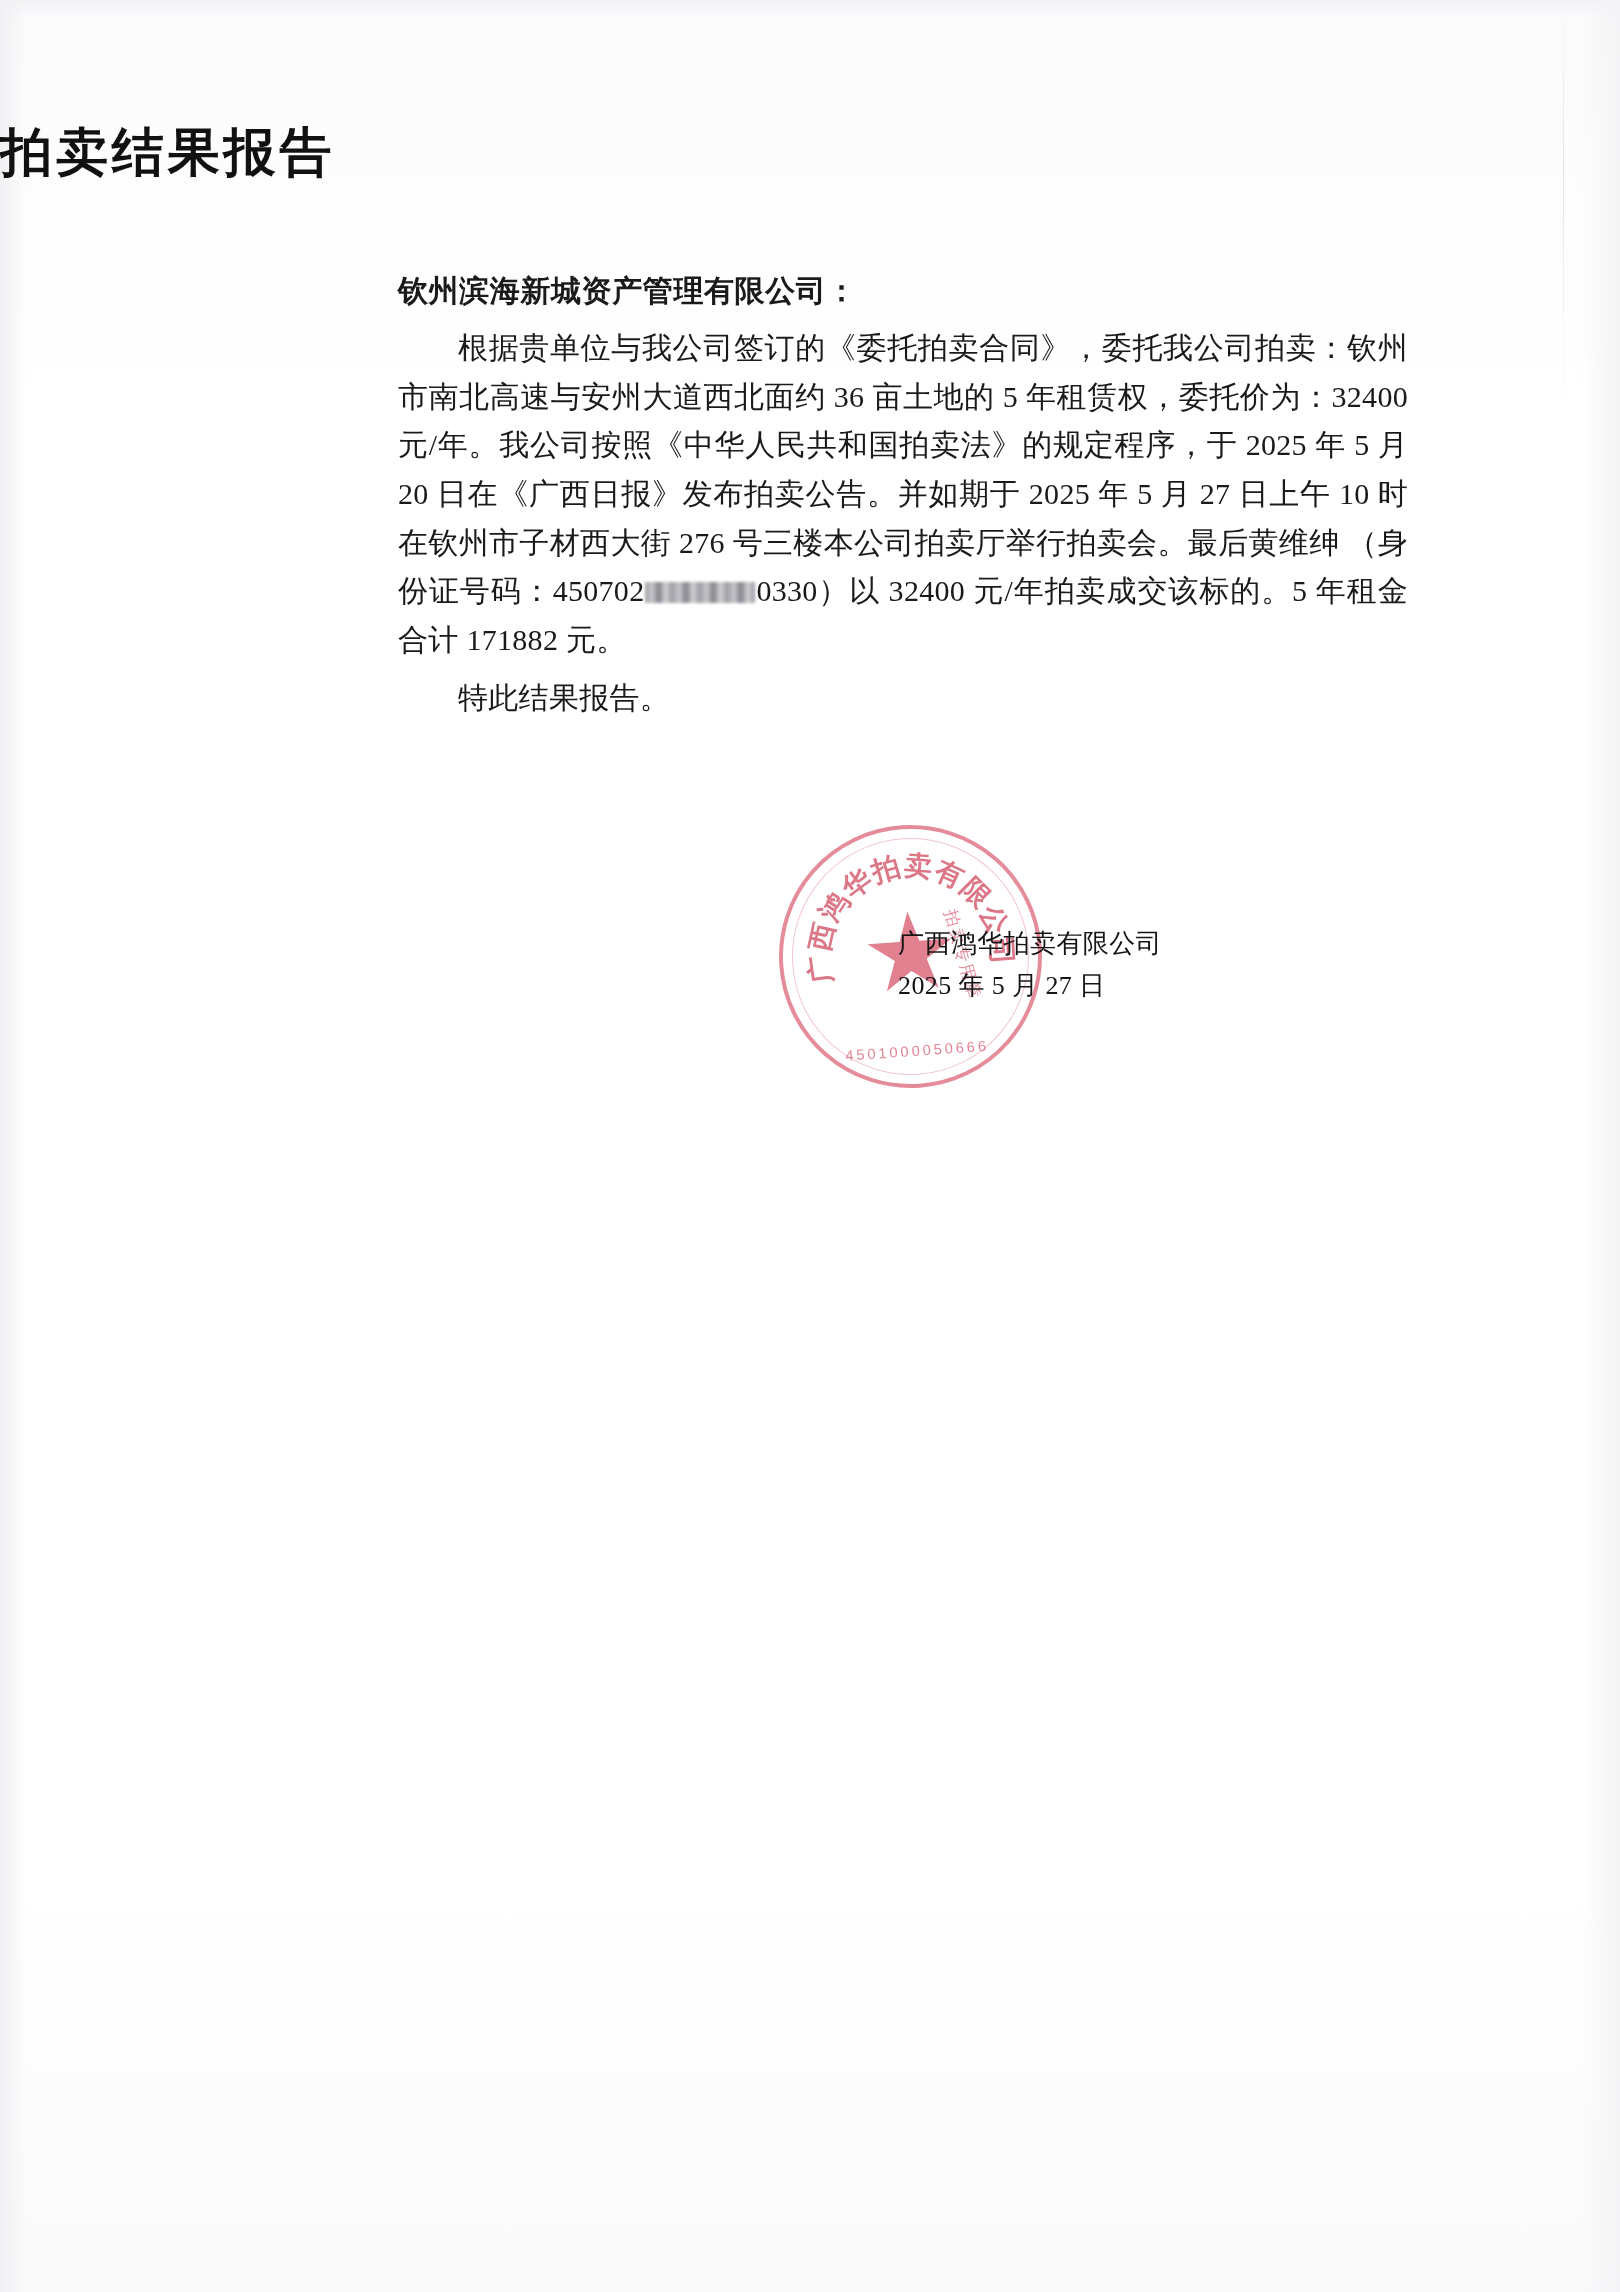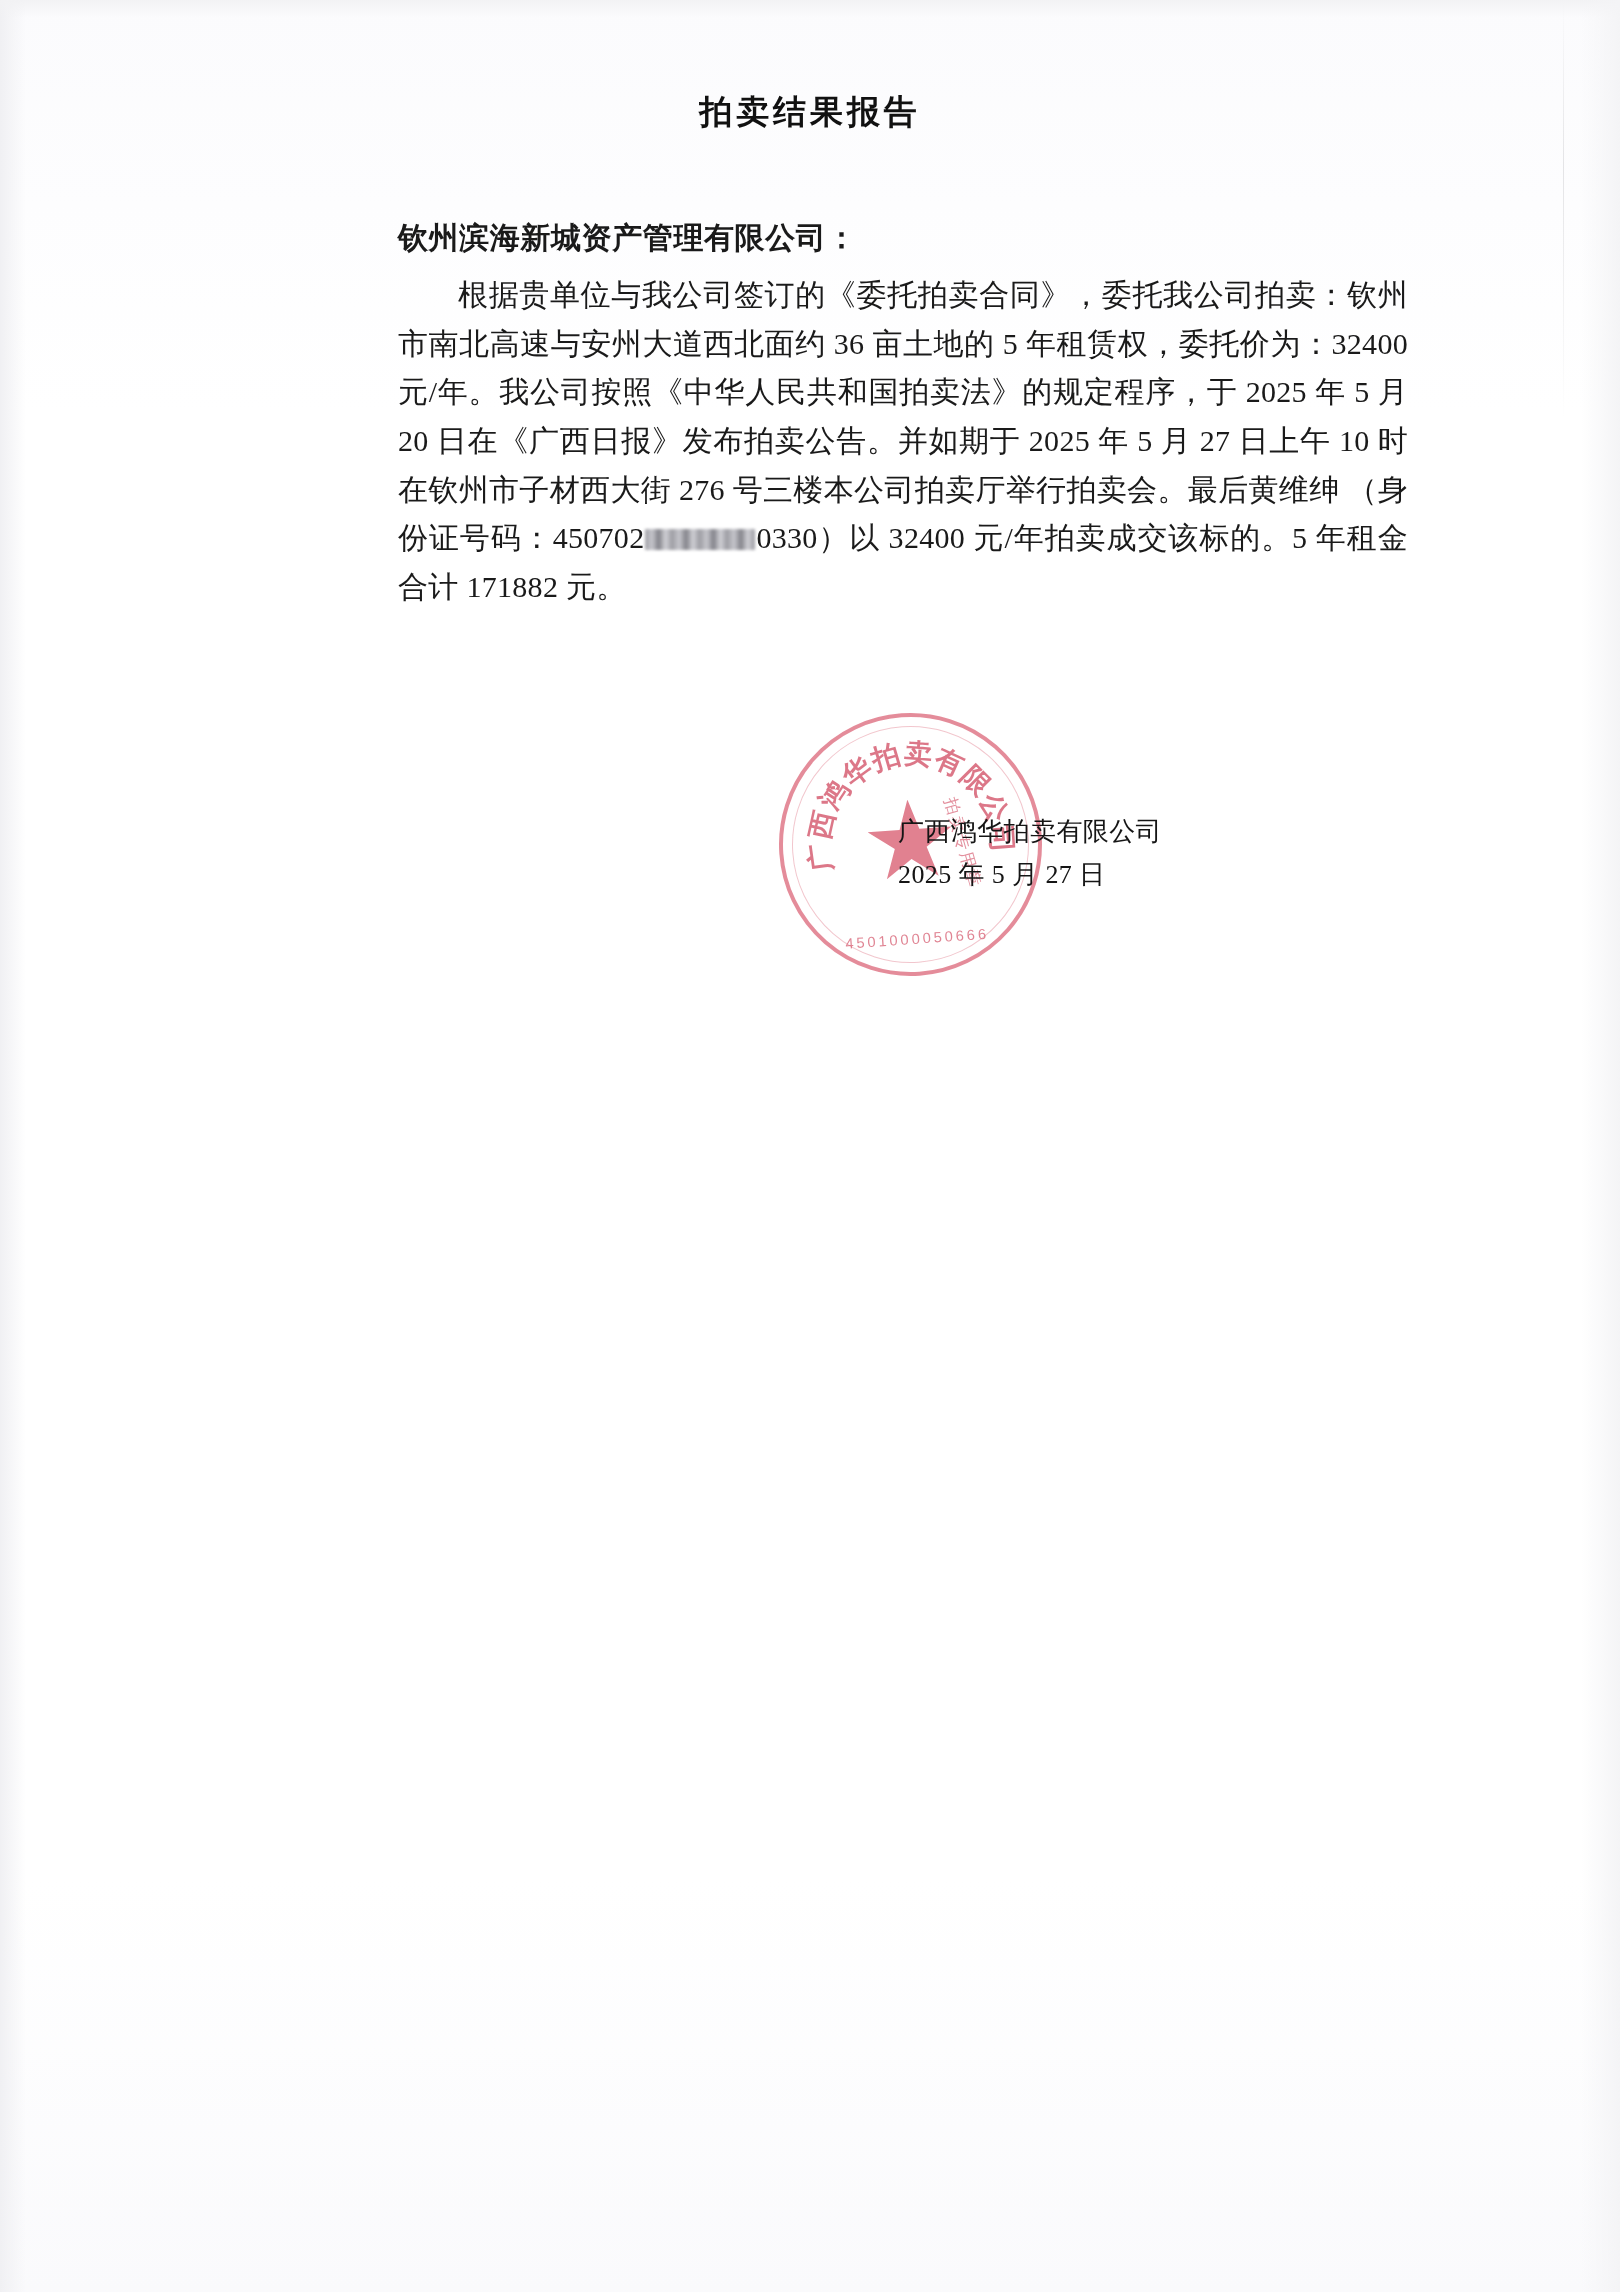--- a/index.html
+++ b/index.html
@@ -51,25 +51,25 @@
     width: 1px;
     background: linear-gradient(180deg, rgba(0,0,0,0) 0%, rgba(60,60,70,0.13) 40%, rgba(0,0,0,0) 100%);
   }
 
   .doc {
     position: absolute;
     left: 0; right: 0; top: 0;
   }
 
   .title {
-    margin-top: 90px;
-    text-align: center;
+    margin-top: 118px;
+    text-align: left;
     font-family: "Liberation Serif", serif;
     font-weight: bold;
-    font-size: 33px;
+    font-size: 52px;
     letter-spacing: 3.9px;
     color: #111;
   }
 
   .body-block {
     margin: 0 auto;
     width: 1196px;
     padding-left: 186px;
     box-sizing: border-box;
   }
@@ -196,20 +196,21 @@
   <div class="fold-line" style="left:1563px;"></div>
 
   <div class="doc">
 
     <div class="title">拍卖结果报告</div>
 
     <div class="body-block">
       <div class="addressee">钦州滨海新城资产管理有限公司：</div>
 
       <p class="para">根据贵单位与我公司签订的《委托拍卖合同》，委托我公司拍卖：钦州市南北高速与安州大道西北面约 36 亩土地的 5 年租赁权，委托价为：32400 元/年。我公司按照《中华人民共和国拍卖法》的规定程序，于 2025 年 5 月 20 日在《广西日报》发布拍卖公告。并如期于 2025 年 5 月 27 日上午 10 时在钦州市子材西大街 276 号三楼本公司拍卖厅举行拍卖会。最后黄维绅 （身份证号码：450702<span class="redact"></span>0330）以 32400 元/年拍卖成交该标的。5 年租金合计 171882 元。</p>
+      <p class="para">特此结果报告。</p>
     </div>
 
     <div class="sign-area">
 
       <div class="seal">
         <div class="seal-inner-ring"></div>
         <div class="seal-top-text">
             <span style="transform: rotate(-184deg) translate(96px) rotate(90deg) translate(-13.7px, -13.7px);">广</span>
             <span style="transform: rotate(-163.556deg) translate(96px) rotate(90deg) translate(-13.7px, -13.7px);">西</span>
             <span style="transform: rotate(-143.111deg) translate(96px) rotate(90deg) translate(-13.7px, -13.7px);">鸿</span>

